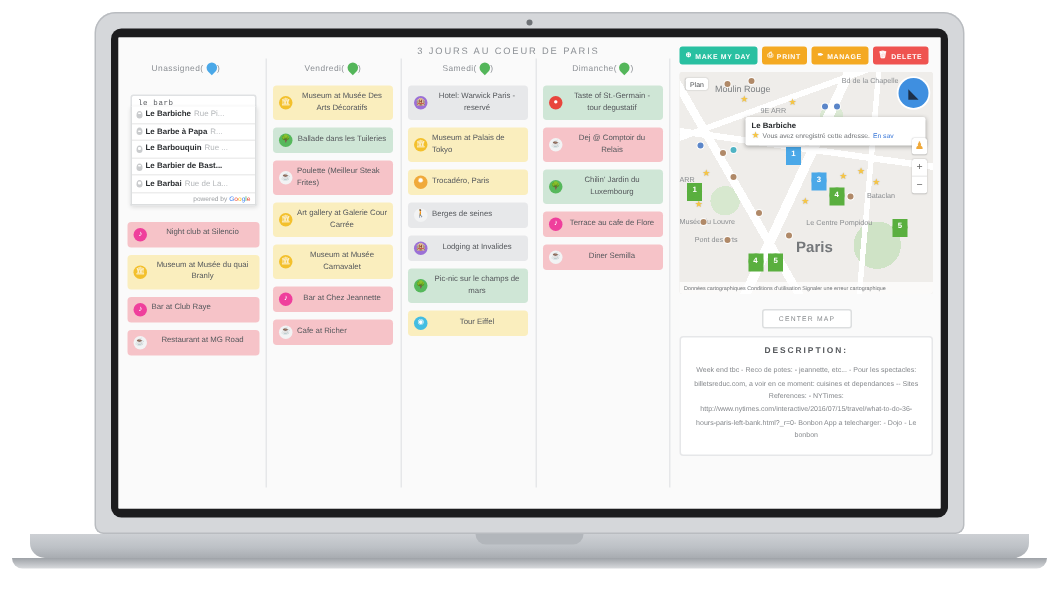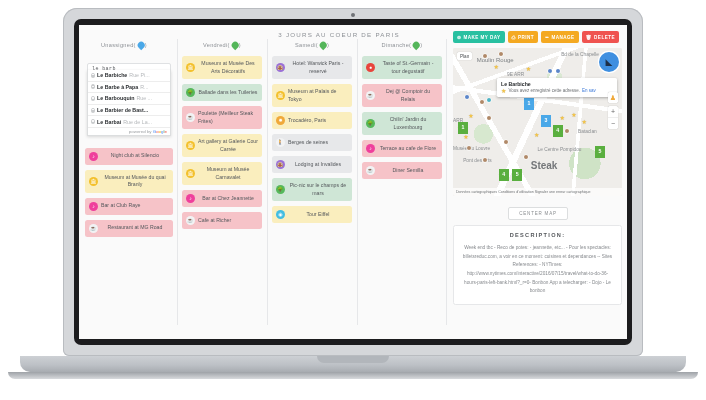--- a/index.html
+++ b/index.html
@@ -636,21 +636,21 @@
         </div>
 
         <div class="map">
           <div class="map-bg"></div>
 
           <div class="map-btn-plan">Plan</div>
 
           <div class="map-name mid" style="left:14%;top:6%">Moulin Rouge</div>
           <div class="map-name" style="left:32%;top:16%">9E ARR</div>
           <div class="map-name" style="left:64%;top:3%">Bd de la Chapelle</div>
-          <div class="map-name big" style="left:46%;top:76%">Steak</div>
+          <div class="map-name big" style="left:46%;top:76%">Paris</div>
           <div class="map-name" style="left:50%;top:67%">Le Centre Pompidou</div>
           <div class="map-name" style="left:74%;top:55%">Bataclan</div>
           <div class="map-name" style="left:0%;top:66%">Musée du Louvre</div>
           <div class="map-name" style="left:6%;top:74%">Pont des Arts</div>
           <div class="map-name" style="left:0%;top:47%">ARR</div>
 
           <div class="poi brown" style="left:18%;top:4%"></div>
           <div class="poi brown" style="left:27%;top:3%"></div>
           <div class="poi blue" style="left:56%;top:14%"></div>
           <div class="poi blue" style="left:61%;top:14%"></div>

